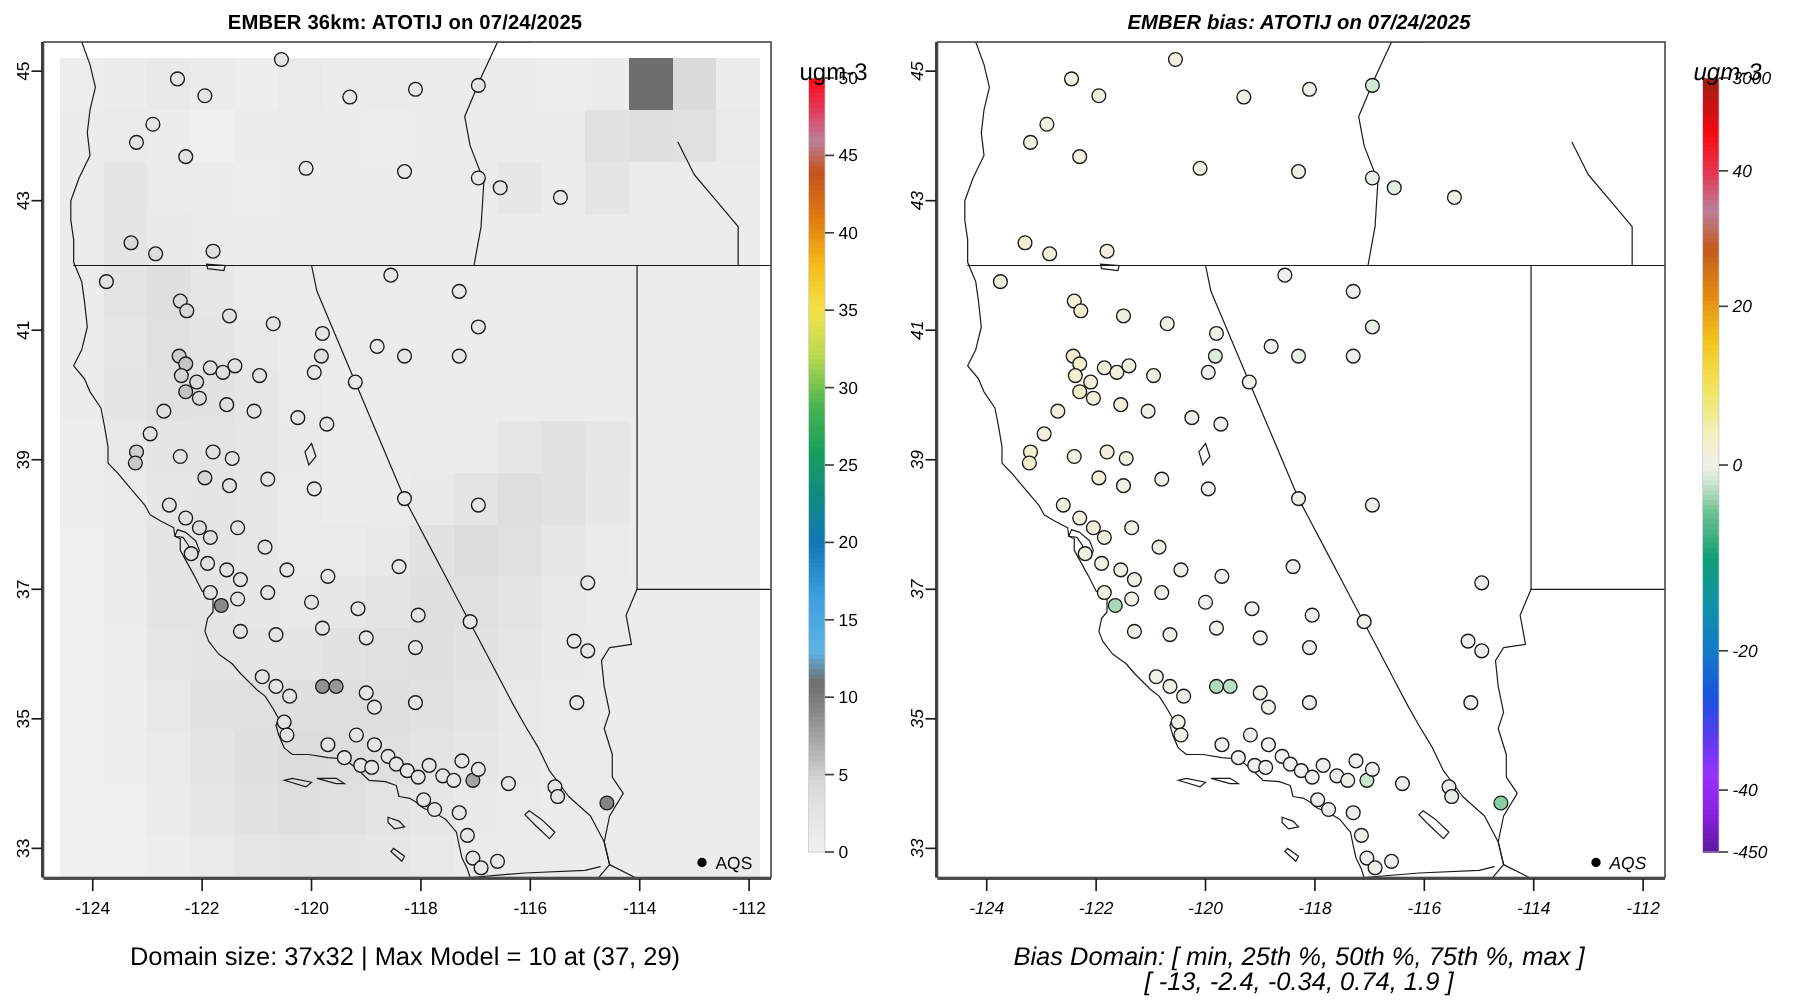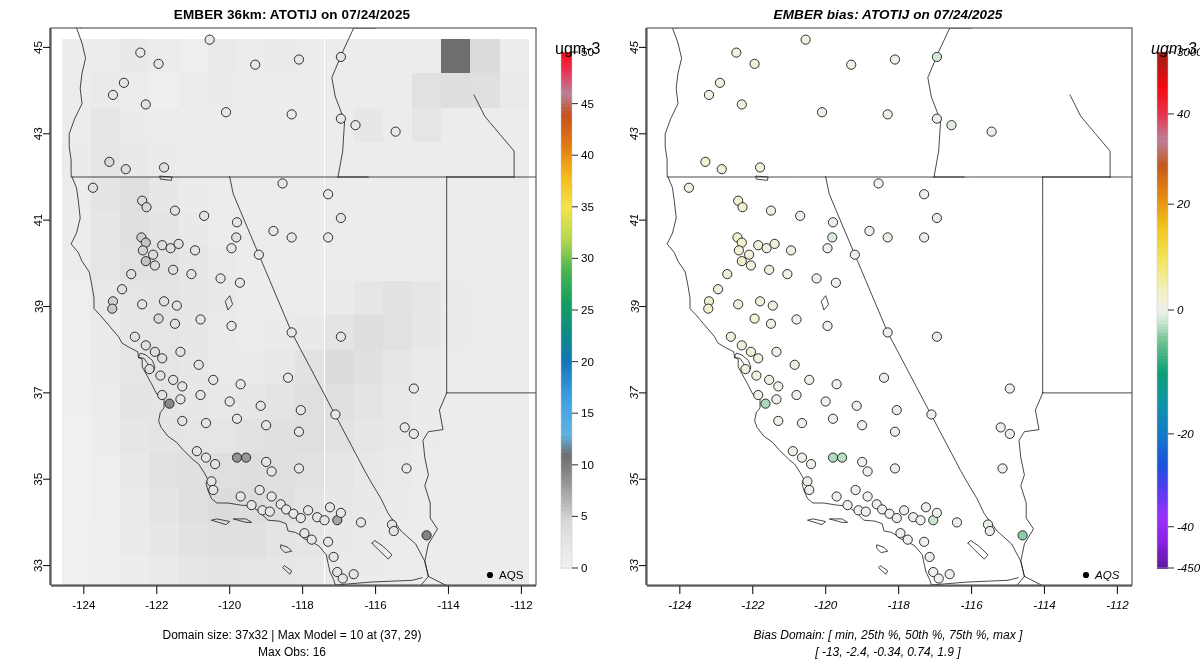--- a/index.html
+++ b/index.html
@@ -1,25 +1,25 @@
 <!DOCTYPE html>
 <html><head>
 <meta charset="utf-8">
 <style>
   html,body{margin:0;padding:0;background:#ffffff;}
   body{width:1200px;height:672px;overflow:hidden;
        font-family:"Liberation Sans", sans-serif;color:#000;}
   #root{position:relative;width:1200px;height:672px;}
-  .panel{position:absolute;top:0;height:508px;width:600px;margin-left:22px;}
+  .panel{position:absolute;top:0;height:508px;width:600px;}
   .panel.left{left:0;}
   .panel.right{left:596px;font-style:italic;}
   .ptitle{position:absolute;top:7px;left:0;width:540px;text-align:center;
           font-size:13.5px;font-weight:bold;letter-spacing:.1px;}
   .plotsvg{position:absolute;left:0;top:0;}
-  .cap{position:absolute;left:0;width:540px;text-align:center;font-size:12px;}
+  .cap{position:absolute;left:0;width:540px;text-align:center;font-size:17px;}
   .cap1{top:628px;}
   .cap2{top:645px;}
   .cbtitle{position:absolute;font-size:16px;}
 </style>
 </head>
 <body>
 
 <div id="root">
 
   <div class="panel left">
@@ -658,21 +658,20 @@
           <text x="559" y="210.8" font-size="11.6" font-family="&quot;Liberation Sans&quot;, sans-serif" fill="#000">35</text>
           <line x1="550" y1="155.2" x2="556" y2="155.2" stroke="#3d3d3d" stroke-width="1.1"></line>
           <text x="559" y="159.2" font-size="11.6" font-family="&quot;Liberation Sans&quot;, sans-serif" fill="#000">40</text>
           <line x1="550" y1="103.59999999999997" x2="556" y2="103.59999999999997" stroke="#3d3d3d" stroke-width="1.1"></line>
           <text x="559" y="107.59999999999997" font-size="11.6" font-family="&quot;Liberation Sans&quot;, sans-serif" fill="#000">45</text>
           <line x1="550" y1="52" x2="556" y2="52" stroke="#3d3d3d" stroke-width="1.1"></line>
           <text x="559" y="56" font-size="11.6" font-family="&quot;Liberation Sans&quot;, sans-serif" fill="#000">50</text>
         </g>
       </svg>
     <div class="cap cap1">Domain size: 37x32 | Max Model = 10 at (37, 29)</div>
-    <div class="cap cap2">Max Obs: 16</div>
     <div class="cbtitle" style="left:533px;top:40px;">ugm-3</div>
   </div>
 
   <div class="panel right">
     <div class="ptitle">EMBER bias: ATOTIJ on 07/24/2025</div>
     <svg class="plotsvg" id="svg-right" width="600" height="672">
         <defs>
           <clipPath id="clip-svg-right">
             <rect x="29" y="28" width="485" height="557"></rect>
           </clipPath>

